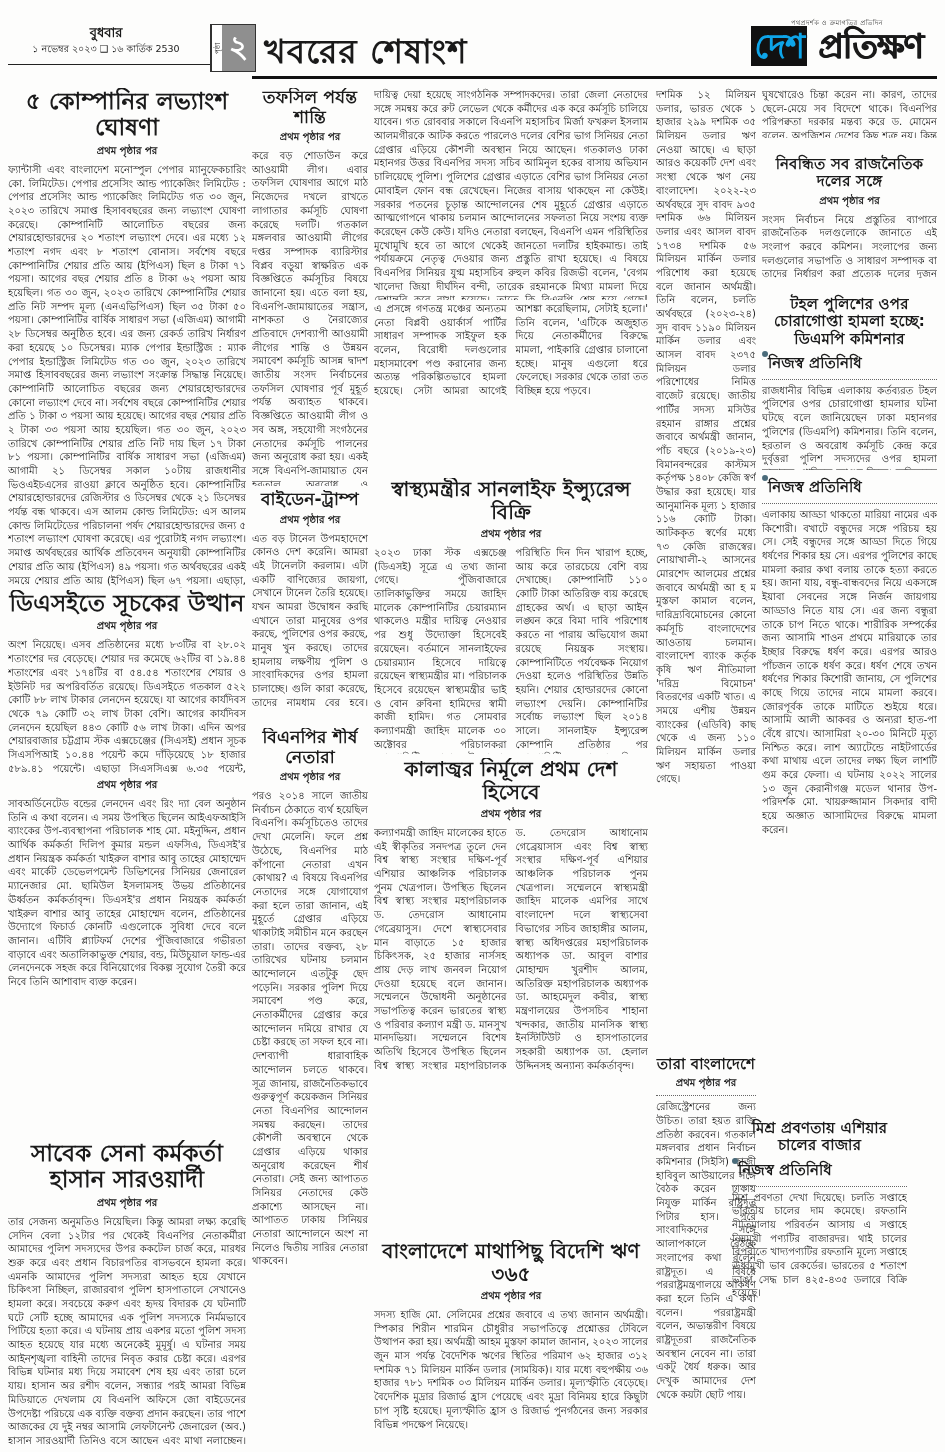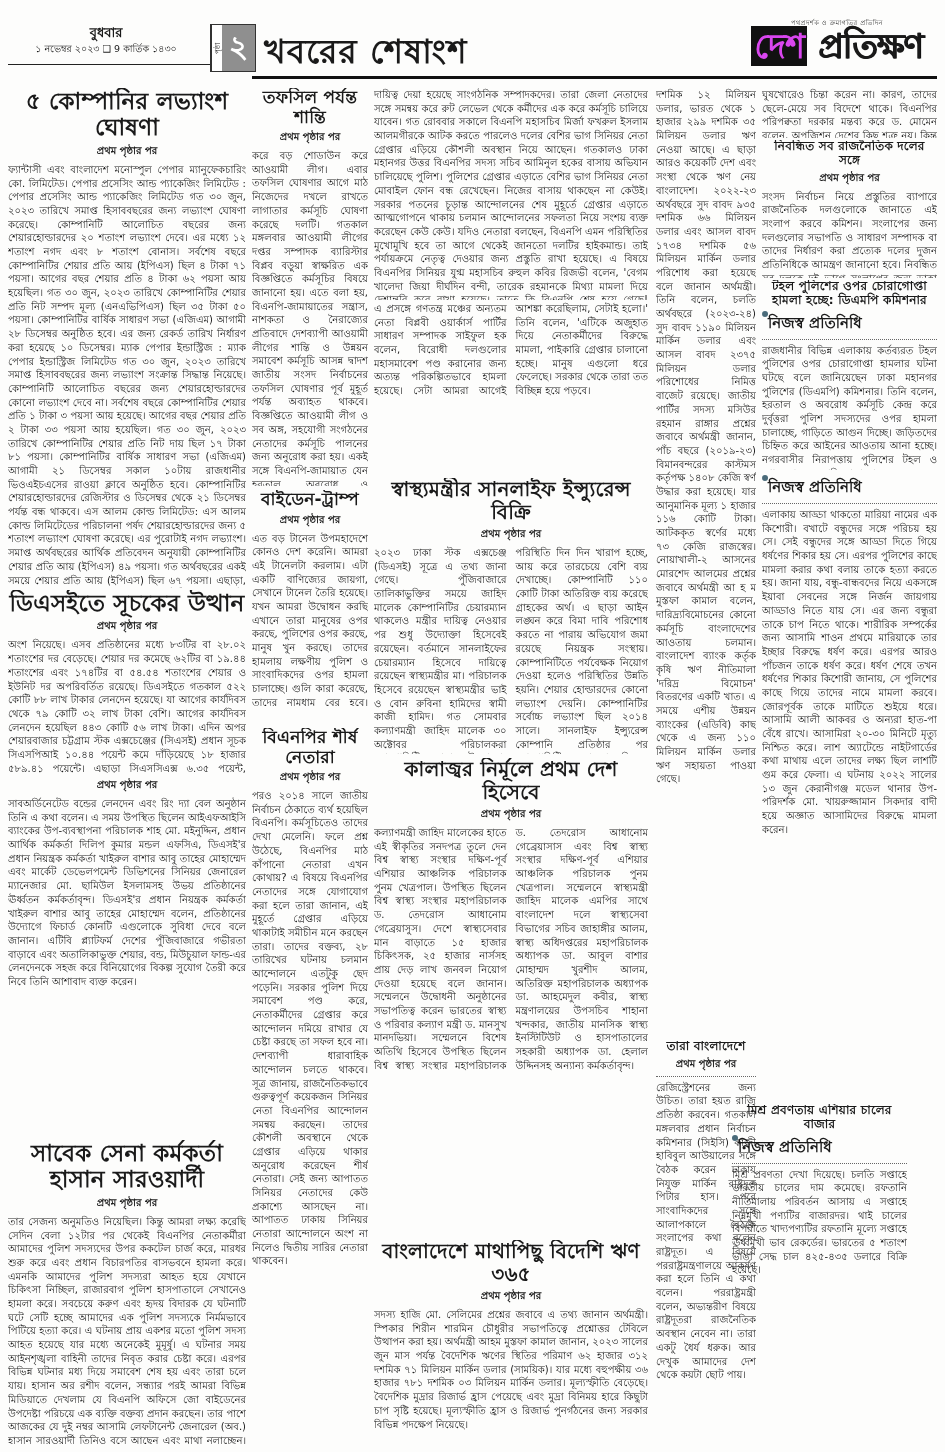--- a/index.html
+++ b/index.html
@@ -17,43 +17,43 @@
   .pglabel{writing-mode:vertical-rl;transform:rotate(180deg);font-size:7px;background:#fff;
     border-right:1px solid #333;padding:1px 0;text-align:center;width:10px;}
   .pgnum{flex:1;background:#8f8f8f;color:#fff;font-size:30px;font-weight:bold;
     display:flex;align-items:center;justify-content:center;}
   .sectiontitle{position:absolute;left:264px;top:26px;font-size:33px;font-weight:700;letter-spacing:1px;}
   .thickrule{position:absolute;left:252px;top:76px;width:685px;height:3px;background:#111;}
   .masthead{position:absolute;right:8px;top:18px;width:200px;text-align:center;}
   .tagline{font-size:6.5px;color:#333;letter-spacing:.5px;}
   .logo{font-size:34px;font-weight:900;letter-spacing:-1px;line-height:1.05;
     text-shadow:1px 0 #111;}
-  .logo .lg1{background:#111;color:#d946ef;padding:0 3px;}
+  .logo .lg1{background:#111;color:#0ea5e9;padding:0 3px;}
   
   .art{position:absolute;overflow:hidden;}
   .hl{font-weight:700;text-align:center;line-height:1.15;letter-spacing:.2px;}
   .kk{font-size:10px;font-weight:bold;text-align:center;margin:2px 0 3px;}
   .bl{font-size:15px;font-weight:bold;margin:3px 0;display:flex;align-items:flex-start;gap:0;}
   .dotball{width:6px;height:6px;border-radius:50%;background:#4a6b7a;display:inline-block;flex:none;}
   .bd{font-size:10px;line-height:1.37;text-align:justify;}
   .cols2{column-count:2;column-gap:9px;}
   .dot-top{border-top:1px dotted #666;padding-top:4px;}
   .hl-xl{font-size:23px;}
   .hl-l{font-size:20px;}
   .hl-m{font-size:17px;}
-  .hl-s{font-size:12px;}
+  .hl-s{font-size:15px;margin-top:16px;}
 </style>
 </head>
 <body>
 
 <div id="paper">
 
   <div class="dateblock">
     <div class="weekday">বুধবার</div>
-    <div class="dateline">১ নভেম্বর ২০২৩ ❑ 9 কার্তিক ১৪৩০</div>
+    <div class="dateline">১ নভেম্বর ২০২৩ ❑ ১৬ কার্তিক 2530</div>
   </div>
   <div class="thinrule"></div>
   <div class="pagebox">
     <div class="pglabel">পৃষ্ঠা</div>
     <div class="pgnum">২</div>
   </div>
   <div class="sectiontitle">খবরের শেষাংশ</div>
   <div class="thickrule"></div>
   <div class="masthead">
     <div class="tagline">পথপ্রদর্শক ও ক্রমাগতির প্রতিদিন</div>

